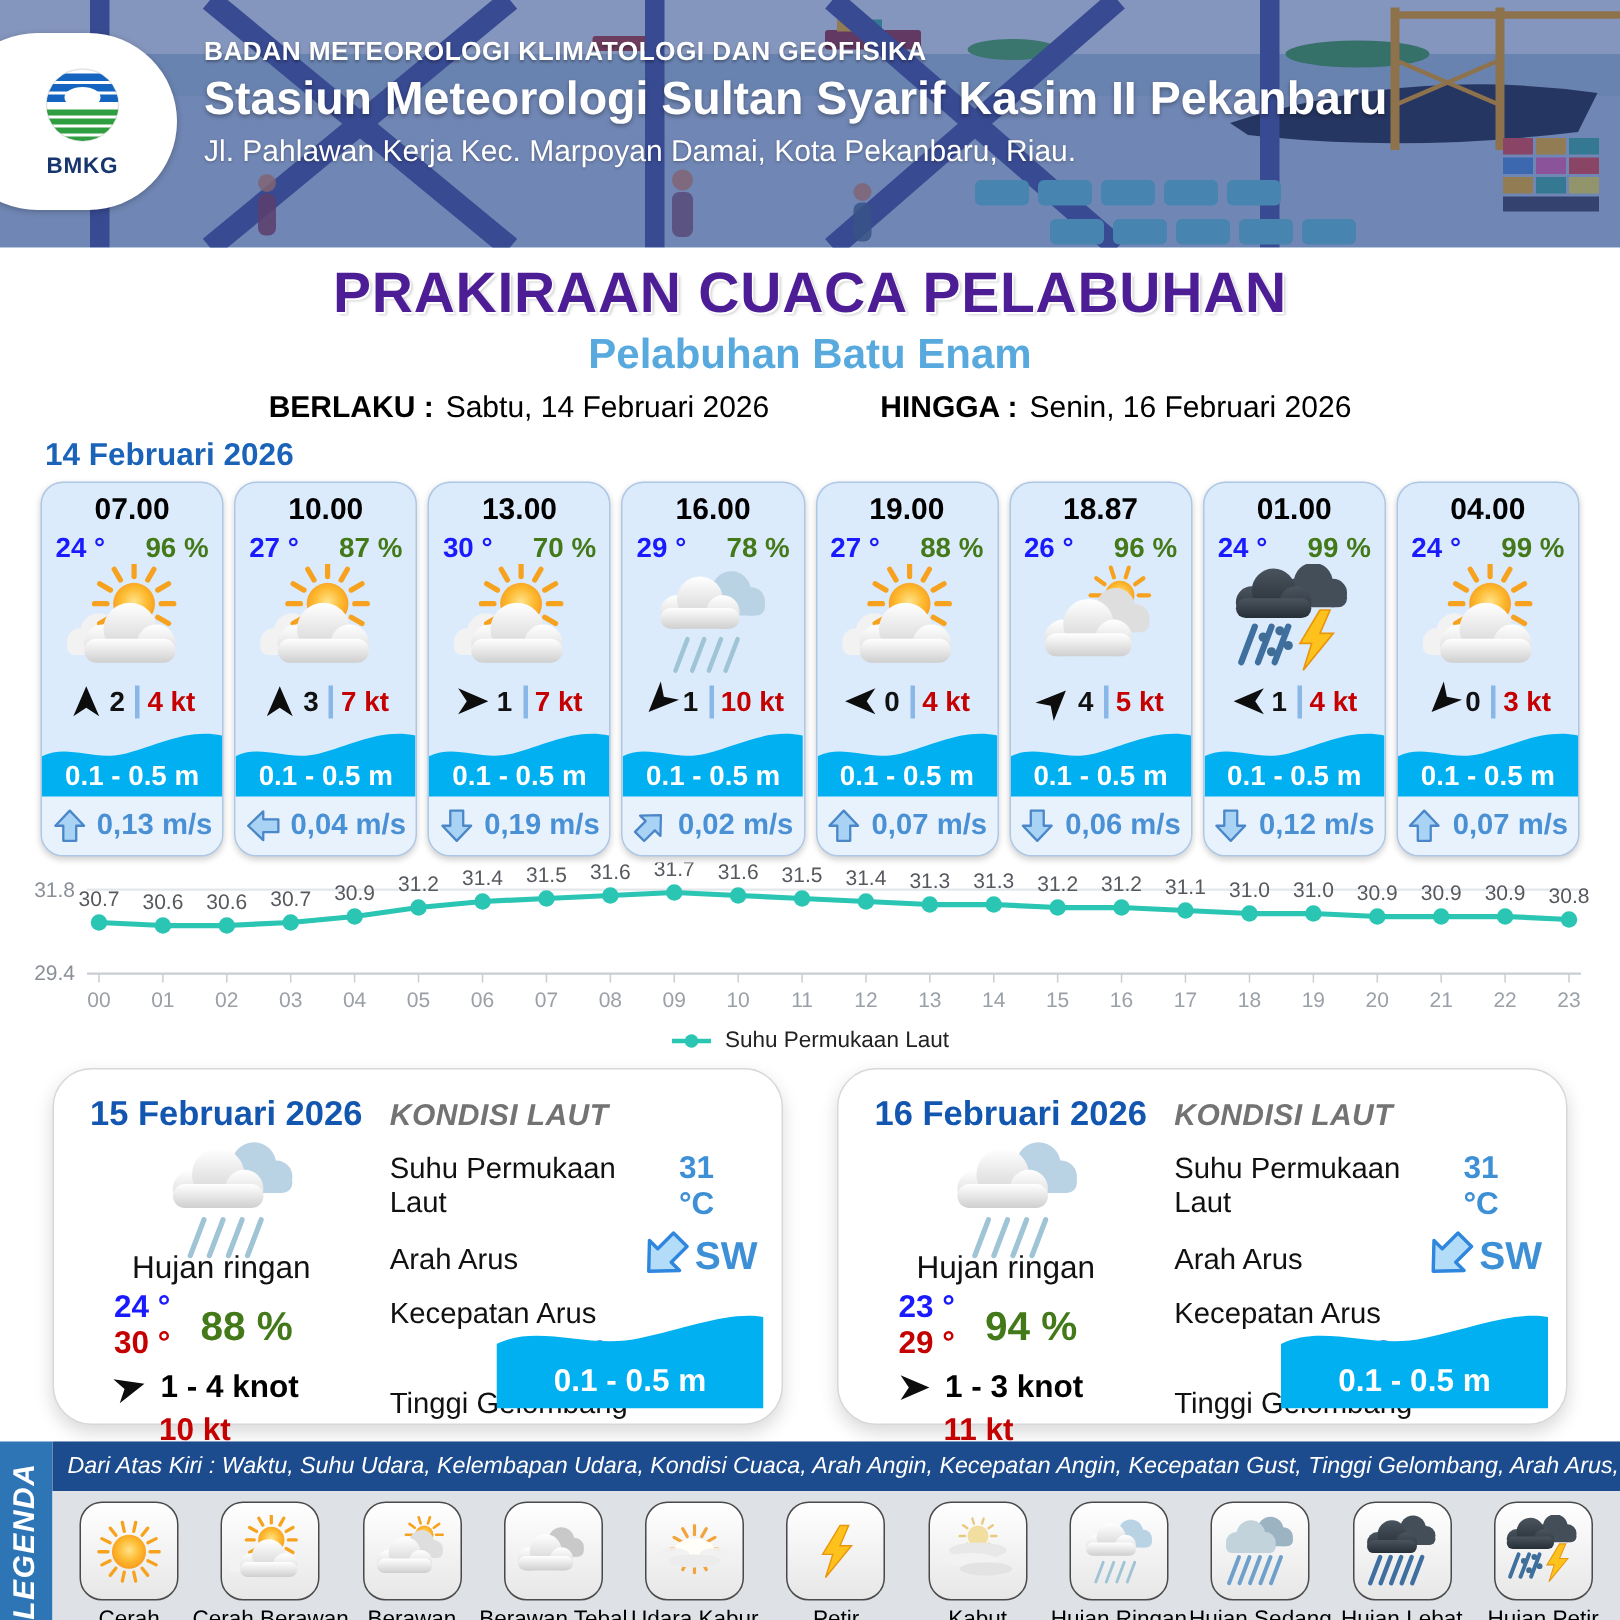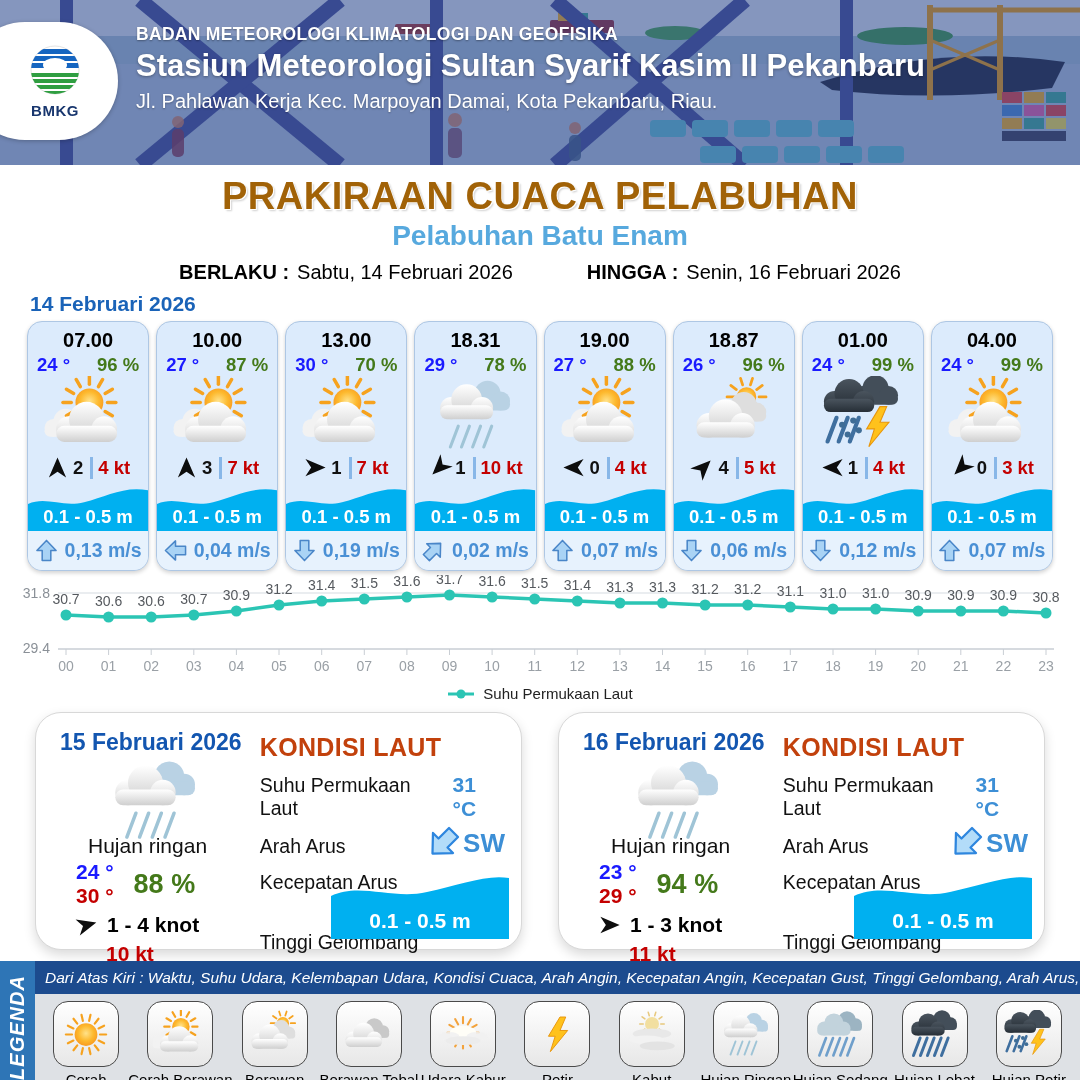--- a/index.html
+++ b/index.html
@@ -14,21 +14,21 @@
     border-radius:60px;z-index:5;display:flex;flex-direction:column;align-items:center;
     justify-content:center;padding-left:26px;box-sizing:border-box;box-shadow:0 1px 4px rgba(0,0,0,.25);}
   .logo-pill .bmkg-txt{font-weight:bold;font-size:15px;color:#18366e;margin-top:1px;letter-spacing:.5px;}
   .hdr-text{position:absolute;left:136px;top:24px;color:#fff;z-index:4;}
   .h-l1{font-size:17.5px;font-weight:bold;letter-spacing:.3px;text-shadow:0 1px 2px rgba(0,0,0,.35);}
   .h-l2{font-size:31px;font-weight:bold;margin-top:3px;text-shadow:0 1px 3px rgba(0,0,0,.35);}
   .h-l3{font-size:20px;margin-top:6px;text-shadow:0 1px 2px rgba(0,0,0,.3);}
   .h-l4{font-size:14.5px;margin-top:7px;text-shadow:0 1px 2px rgba(0,0,0,.3);}
 
   
-  .main-title{text-align:center;font-size:38px;font-weight:bold;color:#a16207;margin-top:10px;
+  .main-title{text-align:center;font-size:38px;font-weight:bold;color:#4c1d95;margin-top:10px;
     letter-spacing:.5px;text-shadow:1px 1px 0 #fff,2px 2px 2px rgba(0,0,0,.18);}
   .sub-title{text-align:center;font-size:28px;font-weight:bold;color:#57a9de;margin-top:2px;}
   .validity{display:flex;justify-content:center;gap:74px;font-size:20px;color:#000;margin-top:9px;}
   .validity b{font-weight:bold;}
   .validity span.v-val{font-weight:normal;margin-left:8px;}
   .date-label{color:#1a63b8;font-weight:bold;font-size:21px;margin:8px 0 5px 30px;}
 
   
   .cards{display:flex;gap:7px;padding:0 27px;}
   .hcard{flex:1;background:#dcebfc;border:1px solid #aec7e4;border-radius:15px;height:248px;
@@ -67,21 +67,21 @@
   .d-cond{font-size:21px;color:#111;margin:-4px 0 0 36px;}
   .d-temps{display:flex;align-items:center;gap:20px;margin:2px 0 0 24px;}
   .d-mm{display:flex;flex-direction:column;line-height:1.15;}
   .d-tmin{color:#1a1aff;font-weight:bold;font-size:21px;}
   .d-tmax{color:#c40000;font-weight:bold;font-size:21px;}
   .d-hum{color:#44791a;font-weight:bold;font-size:27px;}
   .d-wind{display:flex;align-items:center;gap:9px;font-weight:bold;font-size:21px;color:#000;margin:5px 0 0 24px;}
   .d-wind .wind-arrow svg{width:22px;height:22px;}
   .d-gust{color:#c40000;font-weight:bold;font-size:21px;margin:5px 0 0 54px;}
   .d-right{flex:1;position:relative;padding-left:4px;}
-  .sea-h{color:#c2410c;font-weight:bold;font-size:25px;margin-top:8px;letter-spacing:.3px;}
+  .sea-h{color:#737373;font-weight:bold;font-size:20px;margin-top:8px;letter-spacing:.3px;font-style:italic;}
   .sea-row{display:flex;justify-content:space-between;align-items:center;font-size:19.5px;color:#111;margin-top:11px;}
   .sea-val{color:#3d8fd6;font-weight:bold;font-size:21px;}
   .sea-dir{display:flex;align-items:center;gap:3px;margin-top:-6px;}
   .sea-dir .sea-val{font-size:26px;}
   .sea-arrow{display:inline-flex;}
   .sea-arrow svg{width:34px;height:34px;display:block;}
   .sea-speed{text-align:right;margin-top:2px;padding-right:4px;}
   .sea-wave{position:absolute;right:-4px;bottom:-2px;width:178px;height:70px;}
   .sea-wave svg{position:absolute;inset:0;width:100%;height:100%;}
   .sea-wave .wave-text{font-size:21px;bottom:6px;}
@@ -393,21 +393,21 @@
           <span class="cur-arrow" style="transform: rotate(180deg);">
             <svg viewBox="0 0 24 24">
               <path d="M12 1.5 L22 12 H16.5 V22.5 H7.5 V12 H2 Z" fill="#a9d3f5" stroke="#4a86c8" stroke-width="1.6" stroke-linejoin="round"></path>
             </svg>
           </span>
           <span class="cur-val">0,19 m/s</span>
         </div>
       </div>
 
       <div class="hcard">
-        <div class="h-time">18.31</div>
+        <div class="h-time">16.00</div>
         <div class="h-row">
           <span class="t-blue">29 °</span>
           <span class="t-green">78 %</span>
         </div>
         <div class="h-icon">
           <svg viewBox="0 0 64 56">
             <g transform="translate(24,6) scale(0.85)" fill="#b9d2e4">
               <circle cx="9" cy="14" r="8"></circle>
               <circle cx="20" cy="8" r="11"></circle>
               <circle cx="31" cy="14" r="8"></circle>

